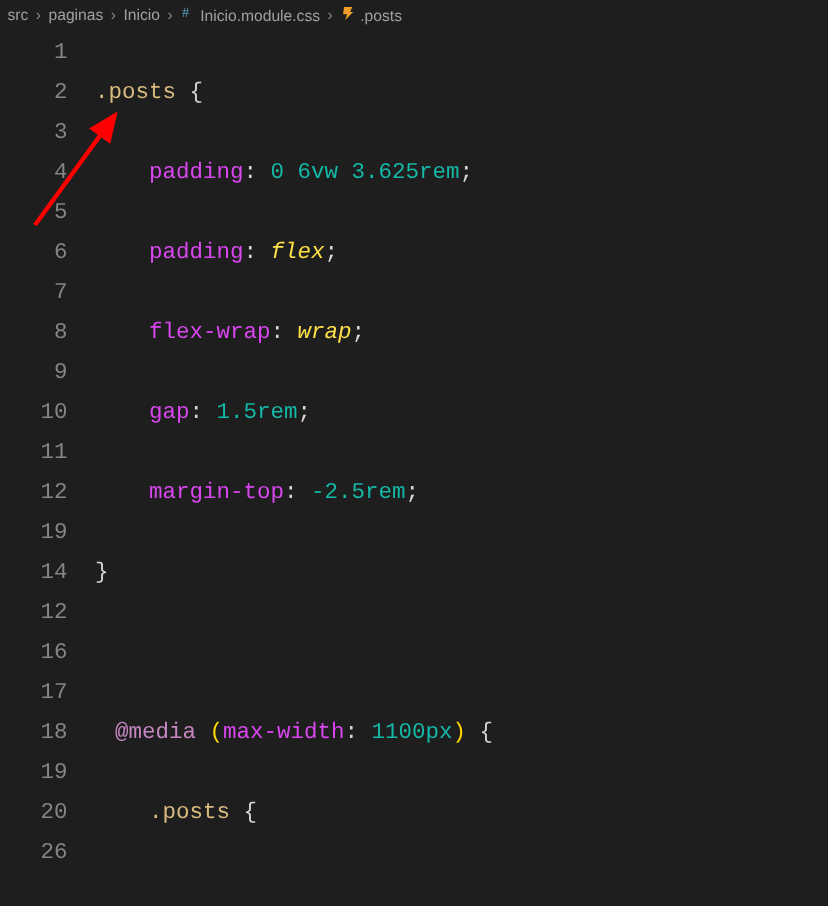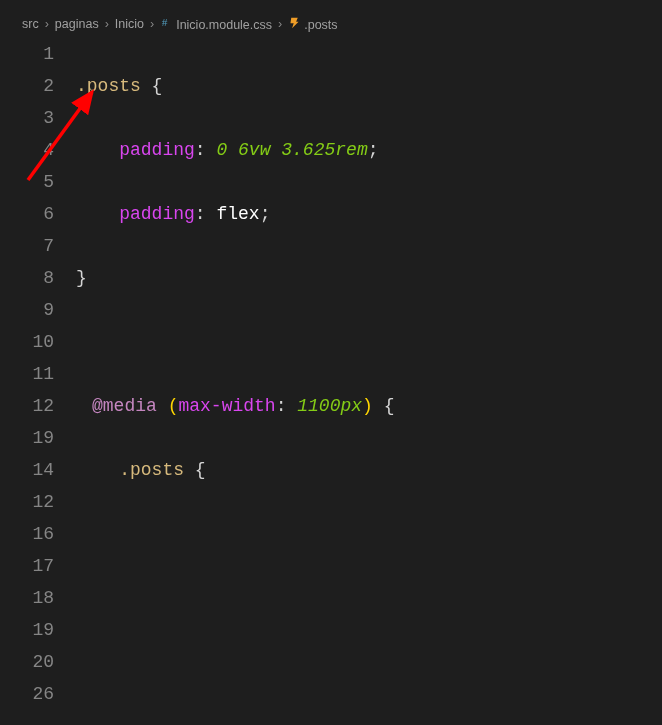--- a/index.html
+++ b/index.html
@@ -9,27 +9,26 @@
     font-size: 16px;
     color: #d4d4d4;
     width: 662px;
     height: 725px;
     overflow: hidden;
     position: relative;
   }
   .breadcrumb {
     display: flex;
     align-items: center;
-    padding: 4px 10px 6px 22px;
+    padding: 4px 10px 6px 6px;
     font-size: 12.5px;
     color: #a0a0a0;
     background: #1e1e1e;
     gap: 4px;
     font-family: "Segoe UI", sans-serif;
-    margin-top: 12px;
   }
   .breadcrumb .sep { color: #888; padding: 0 2px; }
   .breadcrumb .crumb { white-space: nowrap; }
   .bc-icon { display: inline-flex; align-items: center; margin-right: 3px; }
   .hash-icon { color: #519aba; }
   .sym-icon { color: #ee9d28; }
   .editor {
     display: flex;
     font-size: 18px;
     line-height: 32px;
@@ -44,22 +43,22 @@
   .gutter .ln { height: 32px; }
   .code {
     flex: 1;
     white-space: pre;
     position: relative;
   }
   .code-line { height: 32px; }
   .tok-sel  { color: #d7ba7d; }       
   .tok-brace{ color: #d4d4d4; }
   .tok-prop { color: #d946ef; }       
-  .tok-val  { color: #ffffff; }       
-  .tok-num  { color: #84cc16; font-style: italic; }       
+  .tok-val  { color: #fde047; font-style: italic; }       
+  .tok-num  { color: #14b8a6; }       
   .tok-punct{ color: #d4d4d4; }
   .tok-media{ color: #c586c0; margin-left: 16px; }       
   .tok-paren{ color: #ffd602; }
   .arrow {
     position: absolute;
     pointer-events: none;
     z-index: 10;
   }
 </style>
 </head>
@@ -111,20 +110,23 @@
     <div class="ln">18</div>
     <div class="ln">19</div>
     <div class="ln">20</div>
     <div class="ln">26</div>
   </div>
 
   <div class="code">
 <div class="code-line"><span class="tok-sel">.posts</span><span class="tok-brace"> {</span></div>
 <div class="code-line">    <span class="tok-prop">padding</span><span class="tok-punct">: </span><span class="tok-num">0 6vw 3.625rem</span><span class="tok-punct">;</span></div>
 <div class="code-line">    <span class="tok-prop">padding</span><span class="tok-punct">: </span><span class="tok-val">flex</span><span class="tok-punct">;</span></div>
+<div class="code-line">    <span class="tok-prop">flex-wrap</span><span class="tok-punct">: </span><span class="tok-val">wrap</span><span class="tok-punct">;</span></div>
+<div class="code-line">    <span class="tok-prop">gap</span><span class="tok-punct">: </span><span class="tok-num">1.5rem</span><span class="tok-punct">;</span></div>
+<div class="code-line">    <span class="tok-prop">margin-top</span><span class="tok-punct">: </span><span class="tok-num">-2.5rem</span><span class="tok-punct">;</span></div>
 <div class="code-line"><span class="tok-brace">}</span></div>
 <div class="code-line"></div>
 <div class="code-line"><span class="tok-media">@media</span><span> </span><span class="tok-paren">(</span><span class="tok-prop">max-width</span><span class="tok-punct">: </span><span class="tok-num">1100px</span><span class="tok-paren">)</span><span class="tok-brace"> {</span></div>
 <div class="code-line">    <span class="tok-sel">.posts</span><span class="tok-brace"> {</span></div>
 
 
 
 
 
 

